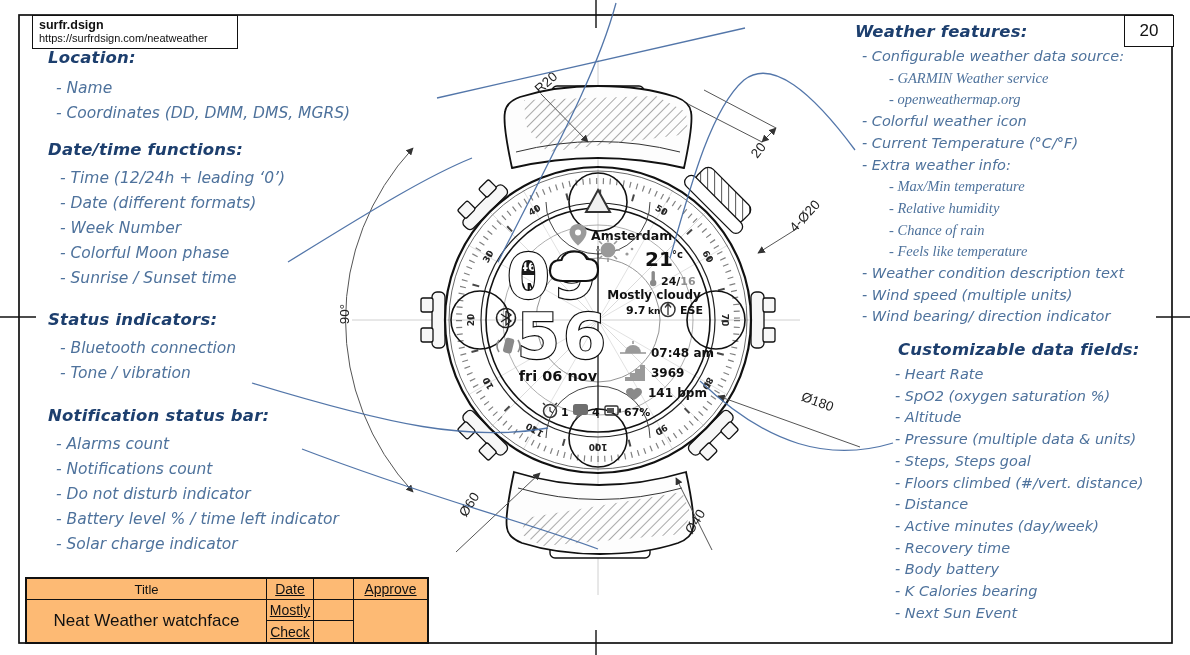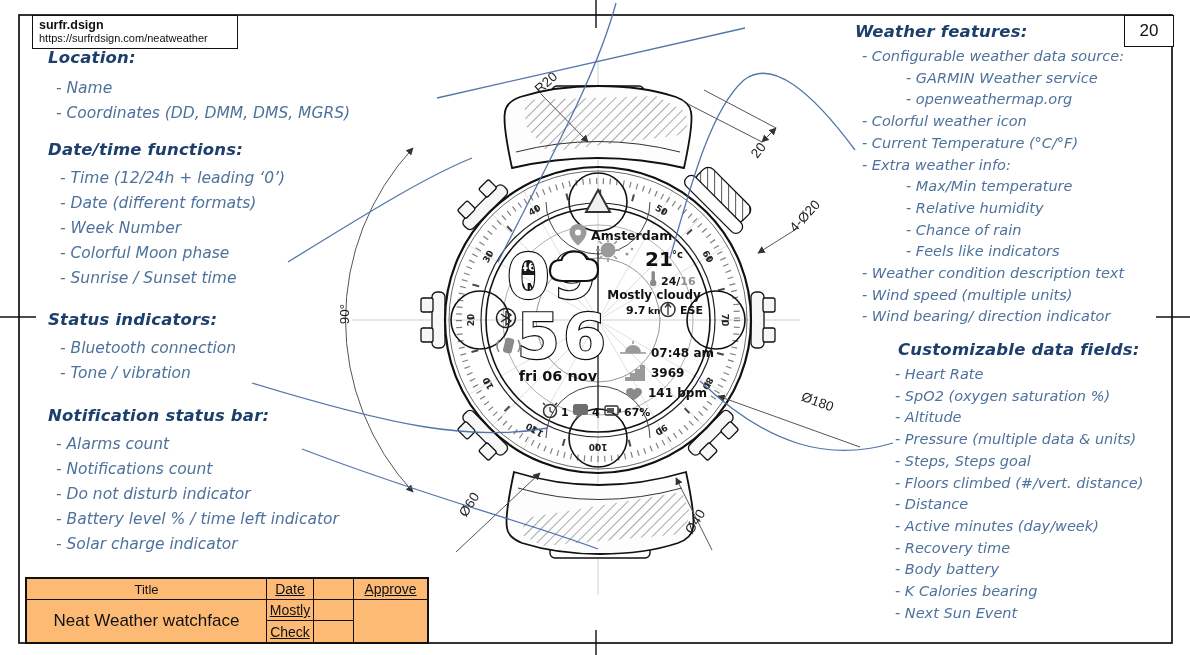--- a/index.html
+++ b/index.html
@@ -5,21 +5,21 @@
   html,body{margin:0;padding:0;background:#fff;}
   #page{position:relative;width:1190px;height:655px;background:#ffffff;overflow:hidden;
         font-family:"Liberation Sans",sans-serif;}
   svg{position:absolute;left:0;top:0;}
   
   .hand-head{position:absolute;font:italic 700 16.5px "DejaVu Sans",sans-serif;color:#1d3f6e;
              letter-spacing:.2px;white-space:nowrap;z-index:3;}
   .hand-list{position:absolute;z-index:3;}
   .hand-list .li{font:italic 400 15.5px/25px "DejaVu Sans",sans-serif;color:#4e729c;white-space:nowrap;}
   .hand-list.right .li{font-size:14.5px;line-height:21.7px;}
-  .hand-list .li.ind1{margin-left:44px;}
+  .hand-list .li.ind1{margin-left:27px;font-family:Liberation Serif, serif;}
   
   .hdr-box{position:absolute;left:25px;top:15px;width:206px;height:34px;border:1.6px solid #111;
            background:#fff;z-index:4;padding:2px 6px;box-sizing:border-box;margin-left:7px;}
   .hdr-brand{font:600 12.5px "Liberation Sans",sans-serif;color:#111;}
   .hdr-url{font:400 11px "Liberation Sans",sans-serif;color:#111;}
   .sheet-box{position:absolute;left:1124px;top:15px;width:48px;height:30px;border:1.6px solid #111;
              background:#fff;z-index:4;display:flex;align-items:center;justify-content:center;
              font:400 17px "Liberation Sans",sans-serif;color:#111;}
   
   .tblock{position:absolute;left:25px;top:577px;z-index:4;display:grid;
@@ -334,21 +334,21 @@
   <div class="hand-list right" style="left:862px;top:46px">
       <div class="li">- Configurable weather data source:</div>
       <div class="li ind1">- GARMIN Weather service</div>
       <div class="li ind1">- openweathermap.org</div>
       <div class="li">- Colorful weather icon</div>
       <div class="li">- Current Temperature (°C/°F)</div>
       <div class="li">- Extra weather info:</div>
       <div class="li ind1">- Max/Min temperature</div>
       <div class="li ind1">- Relative humidity</div>
       <div class="li ind1">- Chance of rain</div>
-      <div class="li ind1">- Feels like indicators</div>
+      <div class="li ind1">- Feels like temperature</div>
       <div class="li">- Weather condition description text</div>
       <div class="li">- Wind speed (multiple units)</div>
       <div class="li">- Wind bearing/ direction indicator</div>
     </div>
 
   <div class="hand-head" style="left:898px;top:340px">Customizable data fields:</div>
   <div class="hand-list right" style="left:895px;top:364px">
       <div class="li">- Heart Rate</div>
       <div class="li">- SpO2 (oxygen saturation %)</div>
       <div class="li">- Altitude</div>

